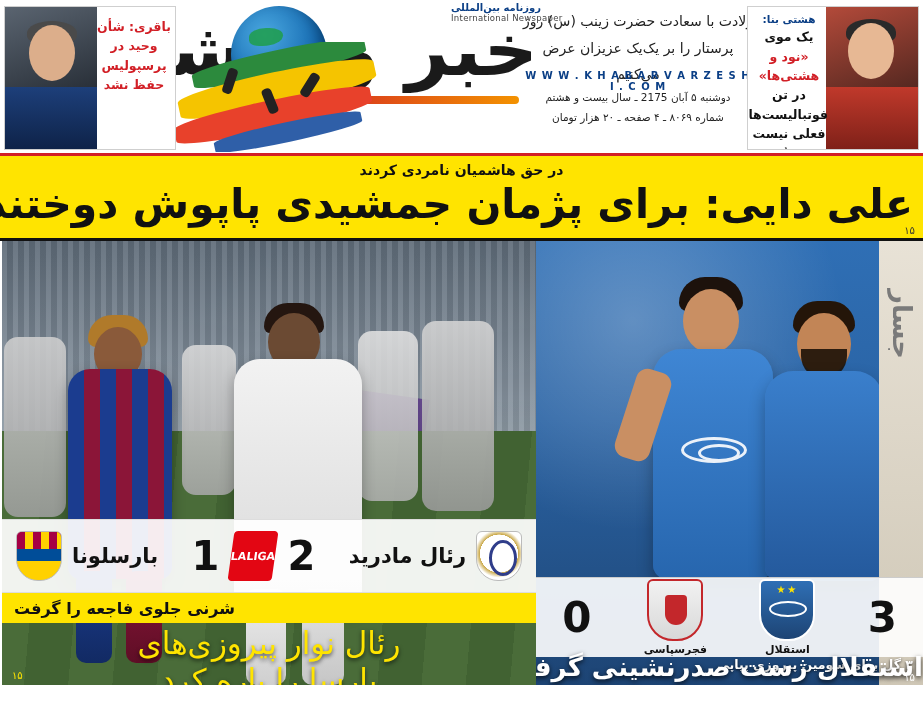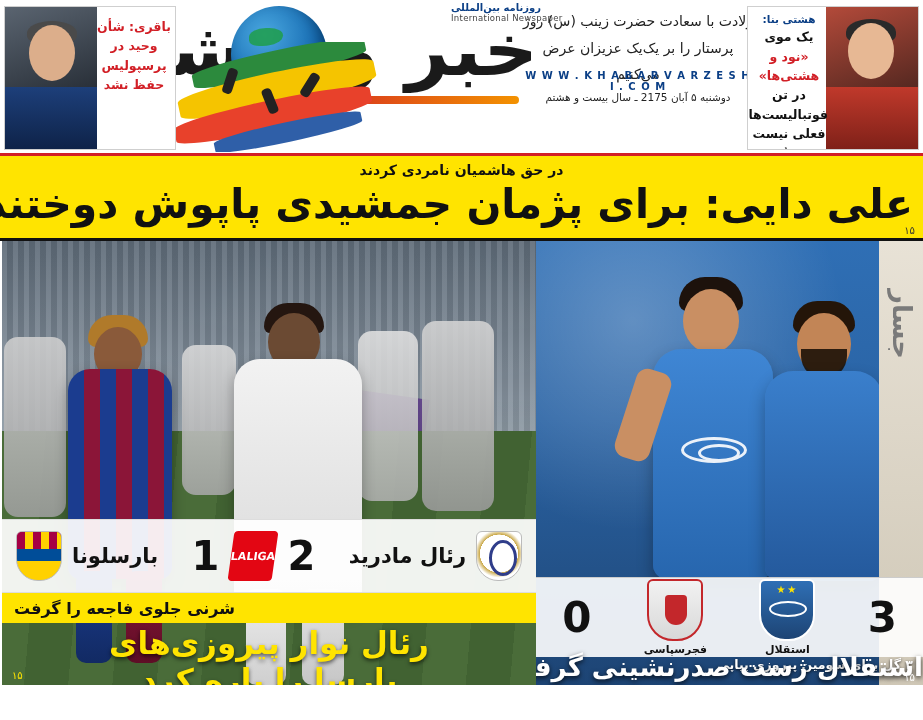--- a/index.html
+++ b/index.html
@@ -364,21 +364,21 @@
     position: absolute;
     left: 0; right: 0;
     top: 382px;
     bottom: 0;
     background: rgba(30,40,55,.0);
     text-align: center;
     padding: 2px 10px 0;
   }
   .left-headline .l {
     font-size: 31px;
-    font-weight: bold;
+    font-weight: normal;
     color: #ffe400;
     line-height: 1.18;
     text-shadow: 0 2px 4px rgba(0,0,0,.65);
     white-space: nowrap;
   }
   .left-pagenum {
     position: absolute; left: 10px; bottom: 4px;
     font-size: 10px; color: #ffe400;
   }
 
@@ -500,20 +500,21 @@
       </div>
 
       <div class="sport-news">
         <div class="line-fa">روزنامه بین‌المللی</div>
         <div class="line-sub">International Newspaper</div>
       </div>
 
       <div class="mast-meta">
         <div class="row1">ولادت با سعادت حضرت زینب (س) روز پرستار را بر یک‌یک عزیزان عرض می‌کنیم</div>
         <div>دوشنبه ۵ آبان 2175 ـ سال بیست و هشتم</div>
+        <div>شماره ۸۰۶۹ ـ ۴ صفحه ـ ۲۰ هزار تومان</div>
       </div>
       <div class="mast-site">W W W . K H A B A R V A R Z E S H I . C O M</div>
     </div>
 
     <div class="corner right">
       <div class="photo">
         <div class="hair"></div>
         <div class="face"></div>
         <div class="body"></div>
       </div>

